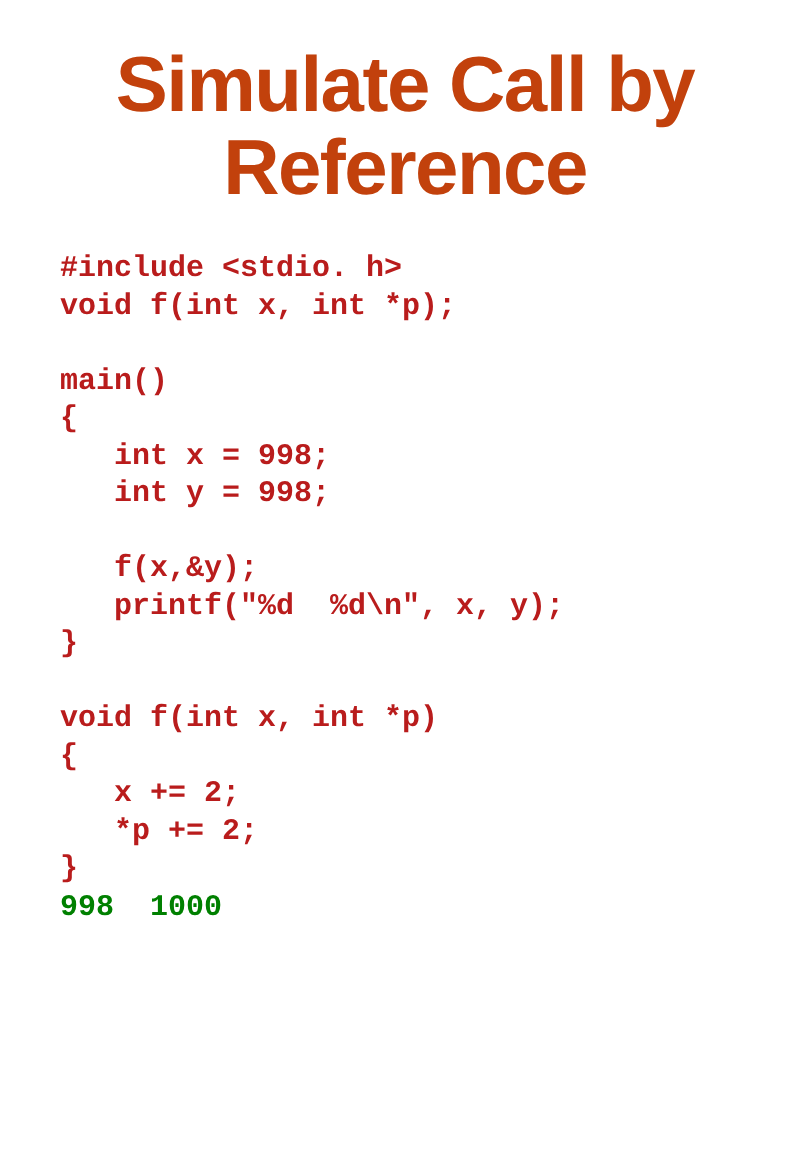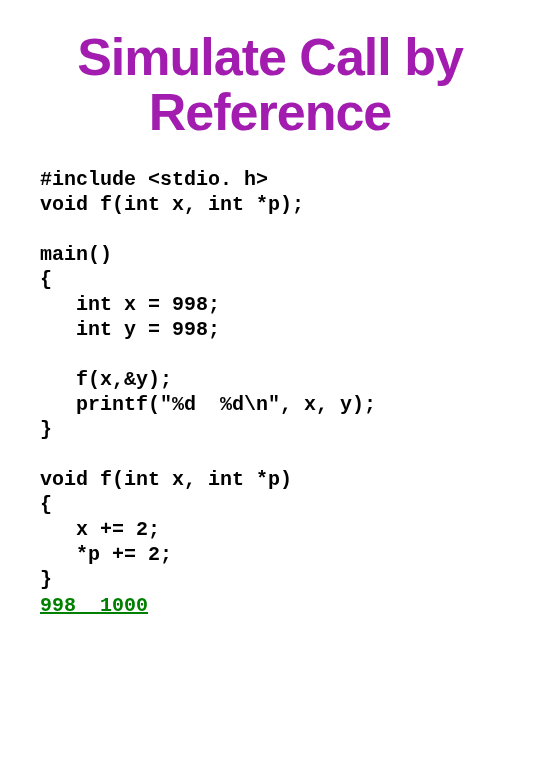--- a/index.html
+++ b/index.html
@@ -13,48 +13,47 @@
   }
   .slide {
     padding: 30px 40px 20px 40px;
     box-sizing: border-box;
   }
   .title {
     font-family: Arial, Helvetica, sans-serif;
     font-weight: 900;
     font-size: 52px;
     line-height: 1.05;
-    color: #a21caf;
+    color: #c2410c;
     text-align: center;
     margin: 0 0 28px 0;
     letter-spacing: -1px;
   }
   .code {
     font-family: "Courier New", Courier, monospace;
     font-weight: bold;
     font-size: 20px;
     line-height: 1.25;
-    color: #000000;
+    color: #b91c1c;
     white-space: pre;
     margin: 0;
   }
   .caption {
     font-family: "Times New Roman", serif;
     font-size: 20px;
     color: #000000;
     margin: 4px 0 0 0;
   }
   .output {
     font-family: "Courier New", Courier, monospace;
     font-weight: bold;
     font-size: 20px;
     color: #008000;
     white-space: pre;
     margin: 2px 0 0 0;
-    text-decoration: underline;
   }
 </style>
 </head>
 <body>
 
 <div class="slide">
 
   <h1 class="title">Simulate Call by Reference</h1>
 
   <pre class="code"><span>#include &lt;stdio. h&gt;</span>

